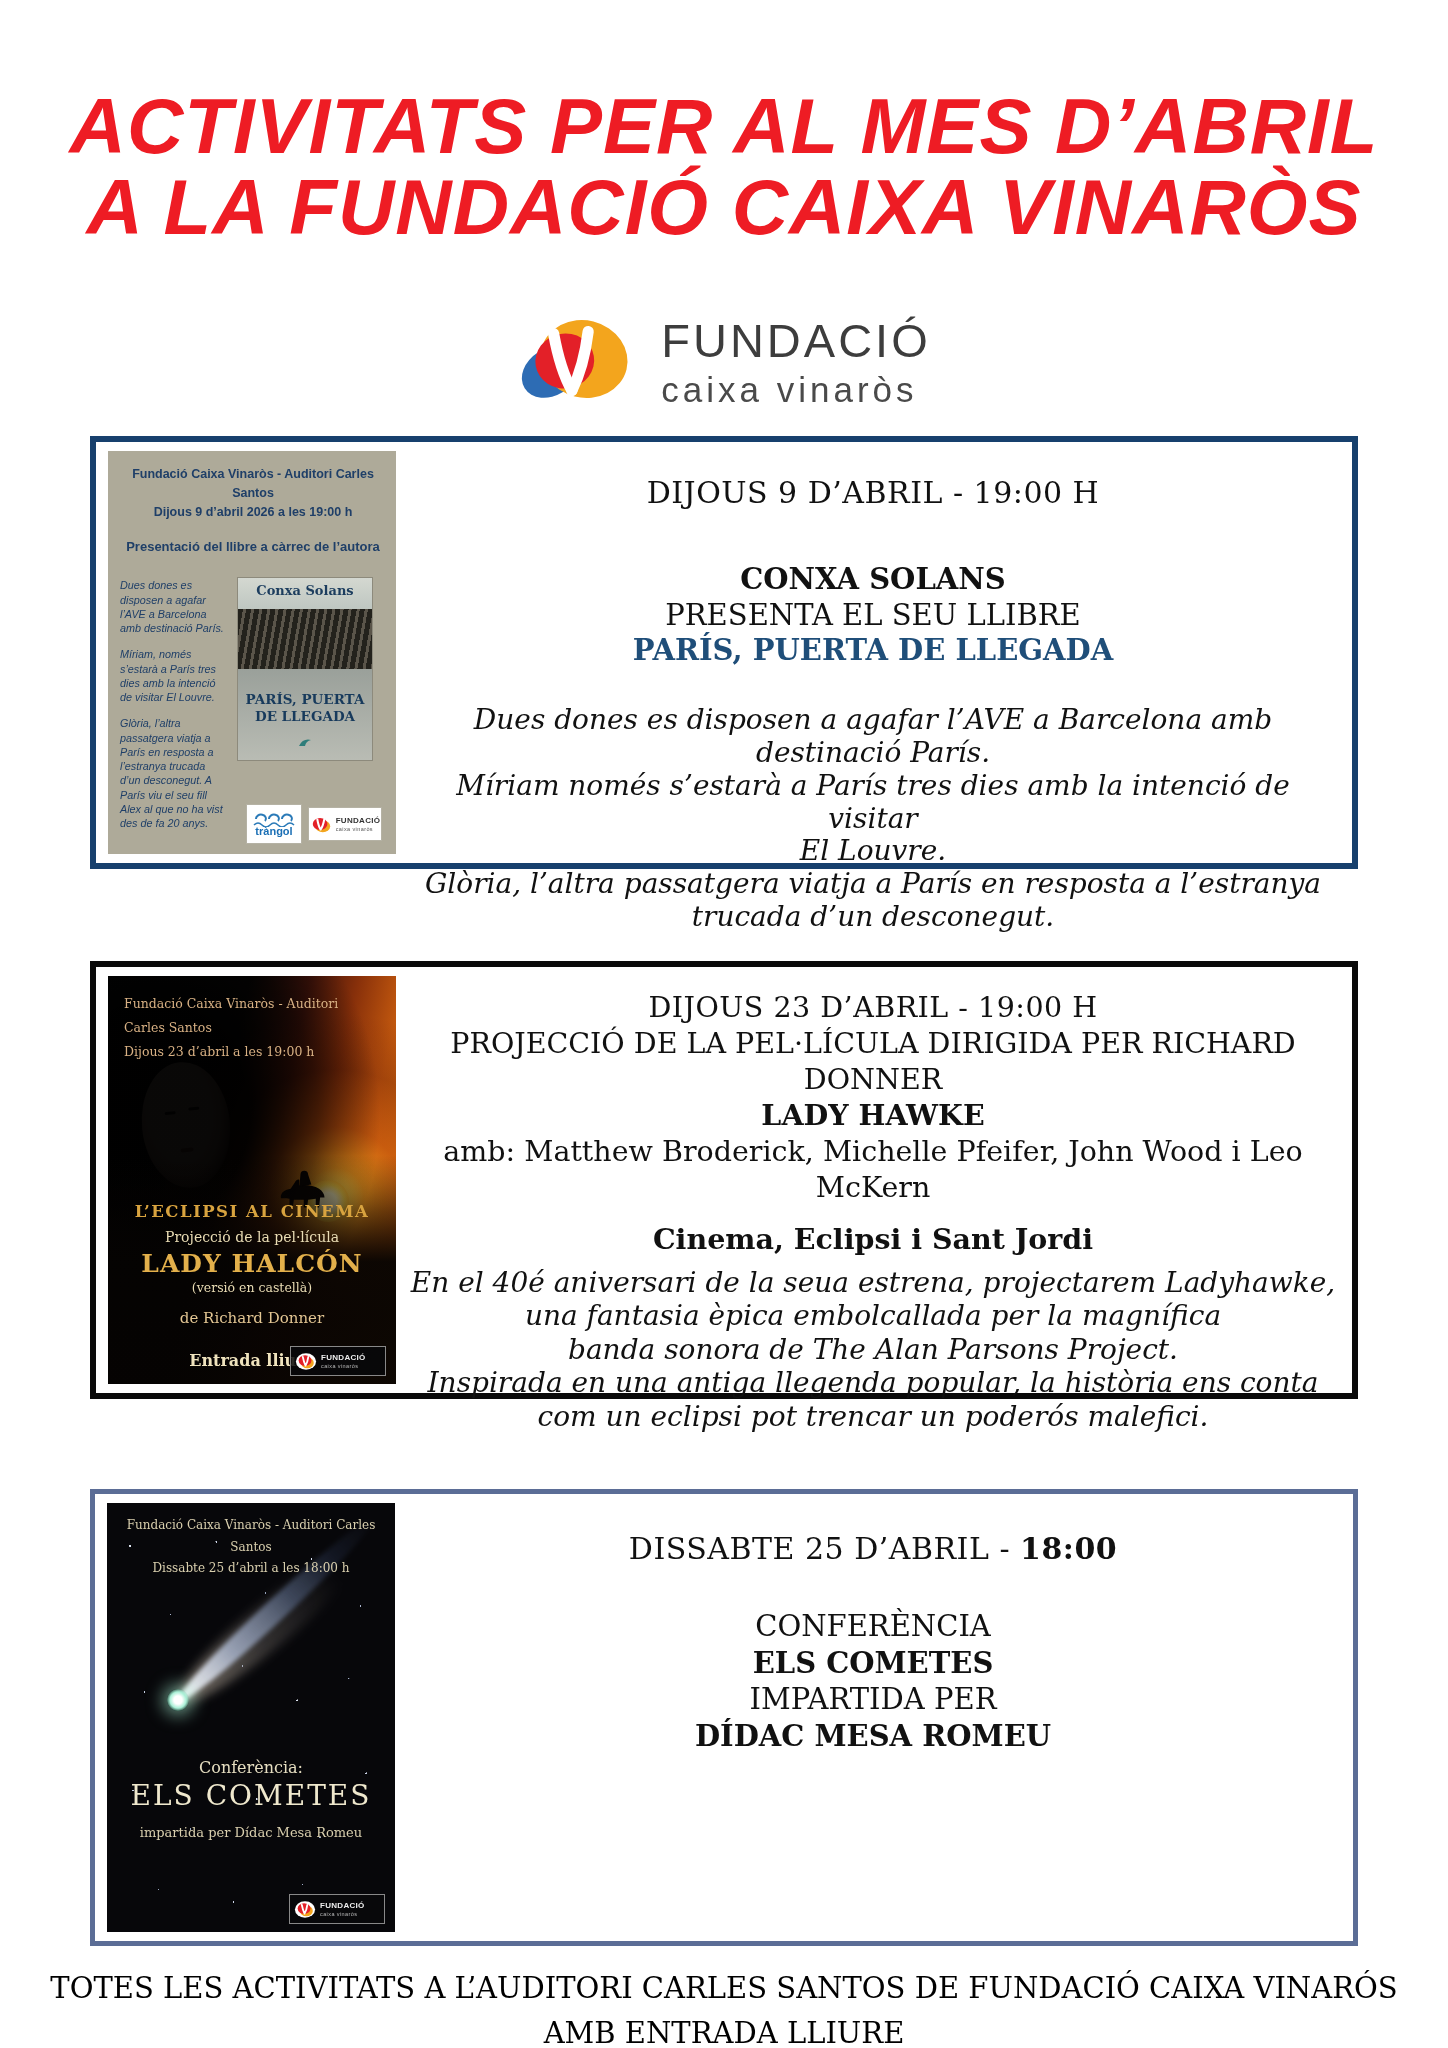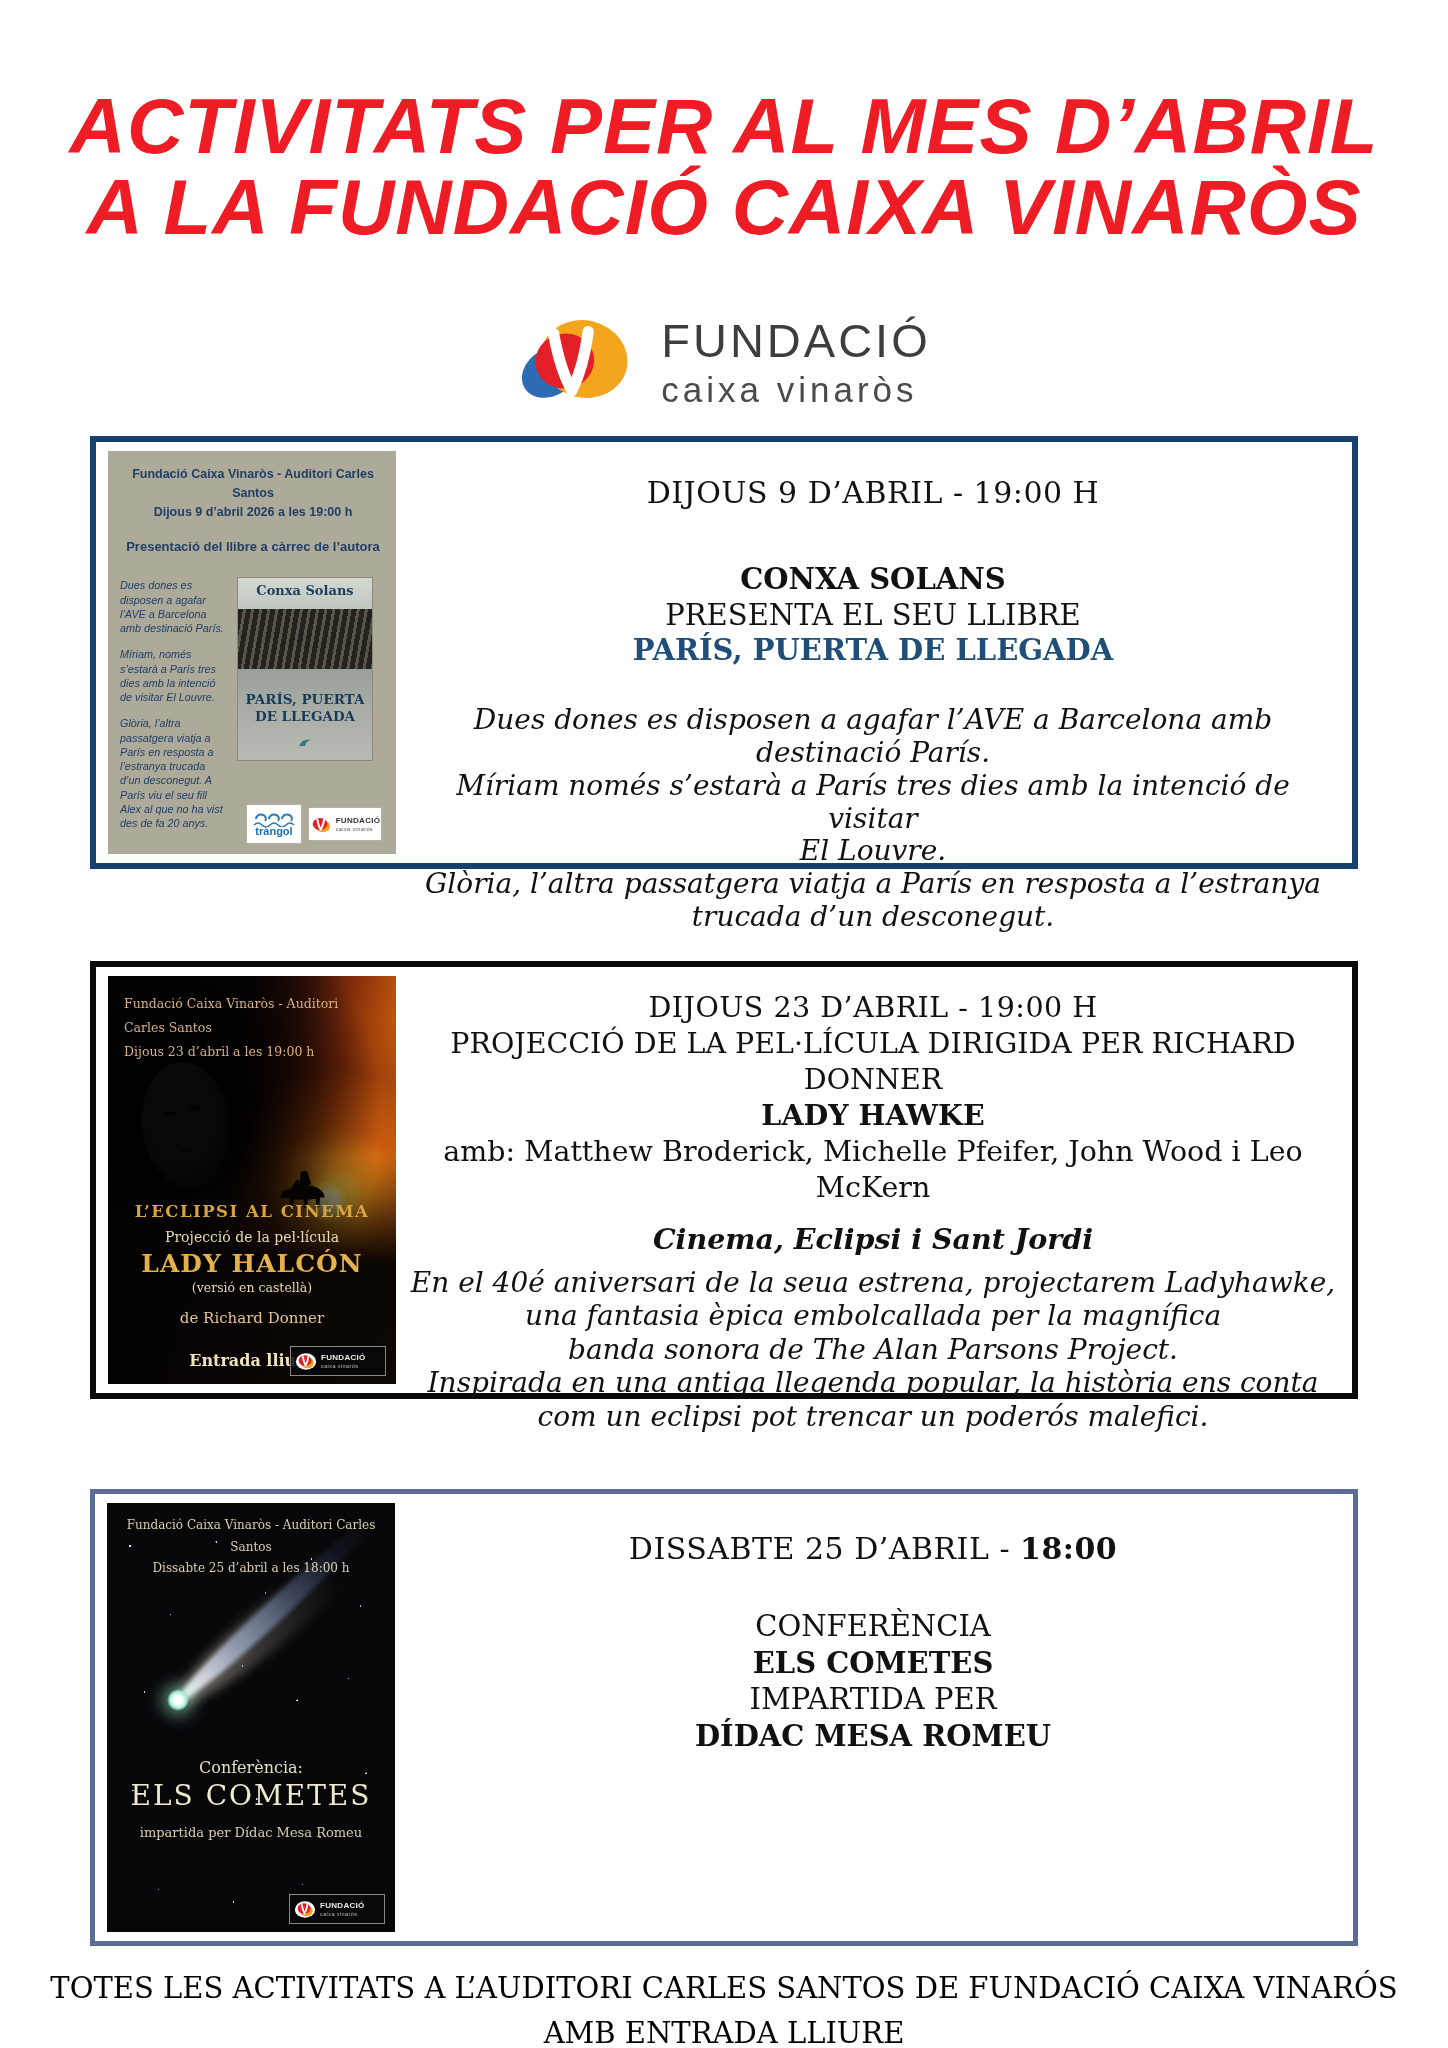--- a/index.html
+++ b/index.html
@@ -38,21 +38,21 @@
   .d-date   { font-size:30px; letter-spacing:.5px; }
   .d-line   { font-size:29px; line-height:1.22; }
   .d-bold   { font-weight:bold; }
   .d-navy   { color:#1f4e79; }
   .desc     { font-style:italic; font-size:28px; line-height:1.16; }
   .card1 .details { padding-top:24px; }
   .card1 .block1 { margin-top:52px; }
   .card1 .desc { margin-top:36px; line-height:1.17; }
   .card2 .details { padding-top:14px; }
   .card2 .d-line, .card2 .d-date { font-size:28.5px; line-height:1.26; }
-  .card2 .theme { margin-top:16px; font-size:28.5px; font-weight:bold; font-style:italic; }
+  .card2 .theme { margin-top:16px; font-size:28.5px; font-weight:bold; }
   .card2 .desc { margin-top:10px; font-size:28px; line-height:1.2; }
   .card3 .details { padding-top:28px; }
   .card3 .block1 { margin-top:42px; }
   .card3 .d-line { line-height:1.26; }
   .card3 .desc { margin-top:30px; line-height:1.32; }
 
   
   .poster1 { background:#aeaa99; color:#1f3f68; font-family:"Liberation Sans", sans-serif; padding:14px 10px 0 12px; }
   .p1-head { text-align:center; font-weight:bold; font-size:12.5px; line-height:1.5; }
   .p1-sub  { text-align:center; font-weight:bold; font-size:13px; margin-top:18px; }

